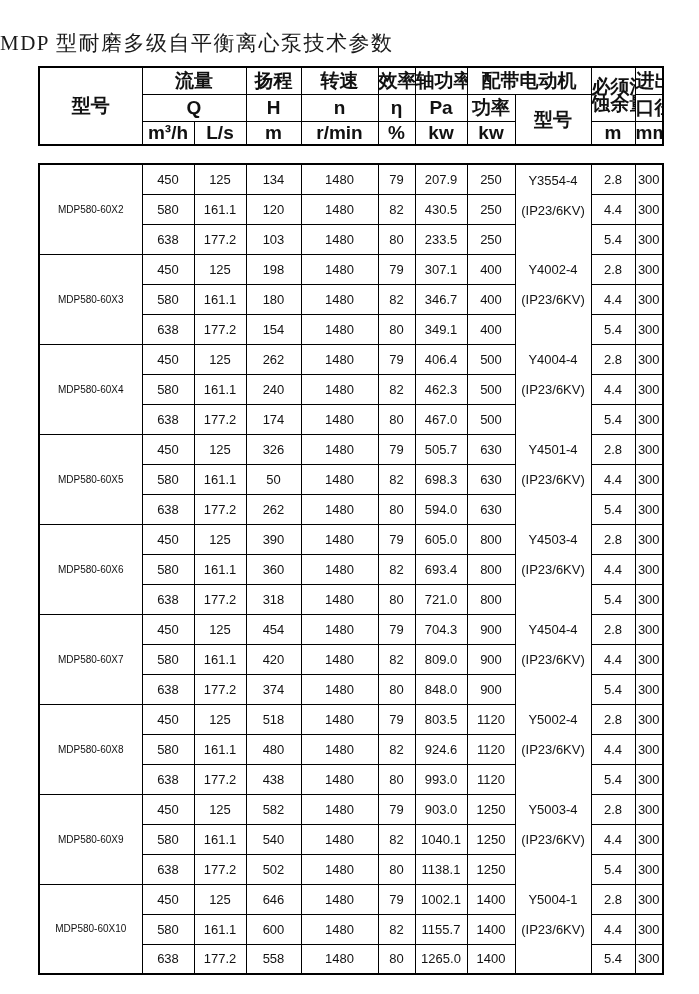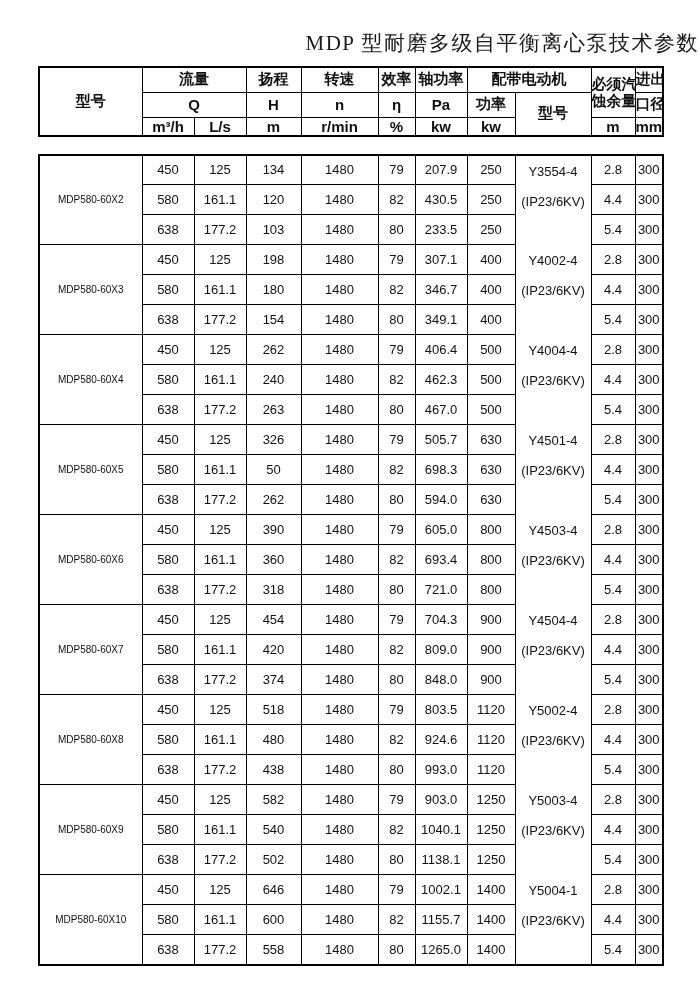--- a/index.html
+++ b/index.html
@@ -8,21 +8,21 @@
     width:699px; height:994px;
     font-family:"Liberation Sans", sans-serif;
     color:#111;
     position:relative;
     overflow:hidden;
   }
   .page { width:699px; height:994px; position:relative; }
 
   .doc-title {
     margin-top:29px;
-    text-align:right;
+    text-align:left;
     font-family:"Liberation Serif", serif;
     font-size:21px;
     letter-spacing:1.5px;
     color:#1a1a1a;
     font-weight:400;
   }
 
   table { border-collapse:collapse; table-layout:fixed; margin-left:38px; width:624px; }
   .header-table { margin-top:9px; border:2px solid #000; }
   .body-table   { margin-top:17px; border:2px solid #000; }
@@ -36,21 +36,21 @@
     border:1px solid #000;
     text-align:center;
     vertical-align:middle;
     font-size:13px;
     overflow:hidden;
     white-space:nowrap;
   }
   .header-table th {
     font-weight:bold;
     height:25px;
-    font-size:15px;
+    font-size:19px;
   }
   .header-table tr.units th { height:17px; }
 
   .body-table td { height:30px; font-size:13px; font-weight:400; }
   .body-table td.col-model { font-size:10px; }
 
   td.motor-model {
     vertical-align:top;
     white-space:nowrap;
   }
@@ -233,21 +233,21 @@
           <td>1480</td>
           <td>82</td>
           <td>462.3</td>
           <td>500</td>
           <td>4.4</td>
           <td>300</td>
         </tr>
         <tr>
           <td>638</td>
           <td>177.2</td>
-          <td>263</td>
+          <td>174</td>
           <td>1480</td>
           <td>80</td>
           <td>467.0</td>
           <td>500</td>
           <td>5.4</td>
           <td>300</td>
         </tr>
         <tr>
           <td rowspan="3" class="col-model">MDP580-60X5</td>
           <td>450</td>

